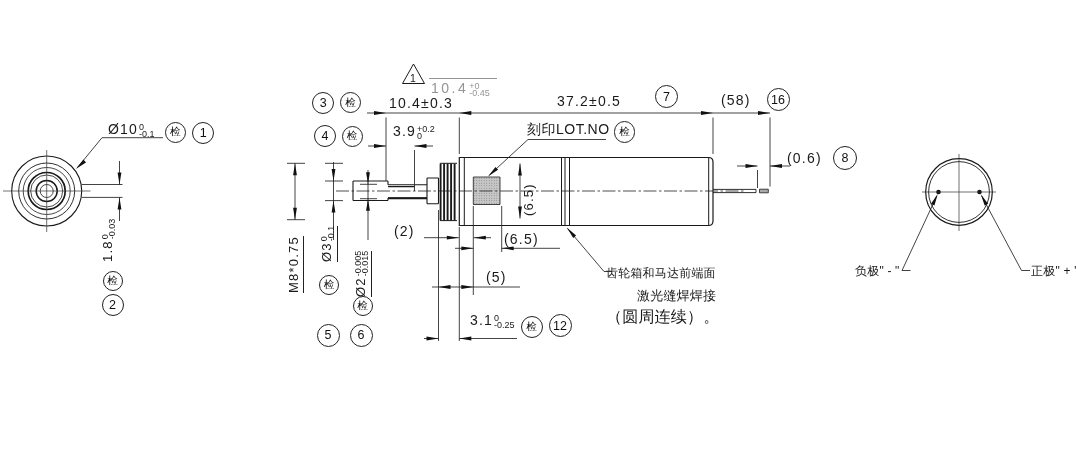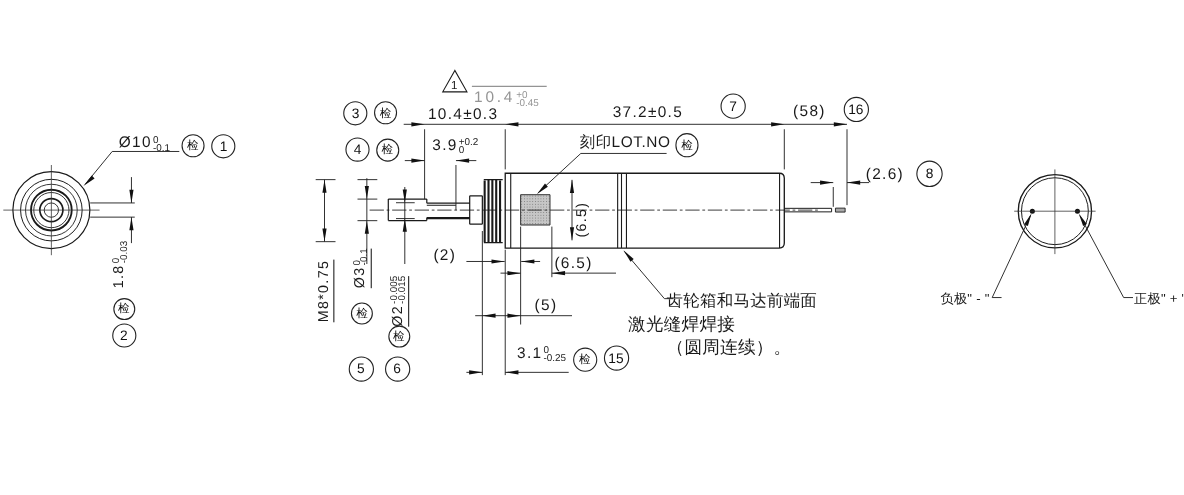--- a/index.html
+++ b/index.html
@@ -109,36 +109,36 @@
   <div class="dt" style="left:108px;top:122px"><span>Ø10</span><span class="tol"><b>0</b><b>-0.1</b></span></div>
   <div class="dt vt" style="left:99.5px;top:262px;font-size:13px"><span>1.8</span><span class="tol"><b>0</b><b>-0.03</b></span></div>
 
   <div class="dt" style="left:410px;top:71px;font-size:10.5px;letter-spacing:0">1</div>
   <div class="dt rev" style="left:431px;top:81px"><span>10.4</span><span class="tol" style="color:#949494"><b>+0</b><b>-0.45</b></span></div>
 
   <div class="dt" style="left:389px;top:96px">10.4±0.3</div>
   <div class="dt" style="left:393px;top:124px"><span>3.9</span><span class="tol"><b>+0.2</b><b>0</b></span></div>
   <div class="dt" style="left:557px;top:94px">37.2±0.5</div>
   <div class="dt" style="left:721px;top:93px">(58)</div>
-  <div class="dt" style="left:787px;top:151px">(2.6)</div>
+  <div class="dt" style="left:787px;top:151px">(0.6)</div>
 
   <div class="dt cjk" style="left:527px;top:122px;letter-spacing:0.5px">刻印LOT.NO</div>
 
   <div class="dt vt ul" style="left:286px;top:292.5px;font-size:13px">M8*0.75</div>
   <div class="dt vt ul" style="left:319px;top:262px;font-size:13px"><span>Ø3</span><span class="tol"><b>0</b><b>-0.1</b></span></div>
   <div class="dt vt ul" style="left:352.5px;top:297px;font-size:13px"><span>Ø2</span><span class="tol"><b>-0.005</b><b>-0.015</b></span></div>
 
   <div class="dt" style="left:394px;top:224px">(2)</div>
   <div class="dt" style="left:504px;top:232px">(6.5)</div>
   <div class="dt" style="left:486px;top:270px">(5)</div>
   <div class="dt" style="left:470px;top:313px"><span>3.1</span><span class="tol"><b>0</b><b>-0.25</b></span></div>
   <div class="dt vt" style="left:521px;top:216px;font-size:13px">(6.5)</div>
 
-  <div class="dt cjk" style="left:606px;top:266px;font-size:15px;letter-spacing:0.2px">齿轮箱和马达前端面</div>
-  <div class="dt cjk" style="left:571px;top:288px;font-size:16px;letter-spacing:0.2px">激光缝焊焊接</div>
+  <div class="dt cjk" style="left:606px;top:266px;font-size:12px;letter-spacing:0.2px">齿轮箱和马达前端面</div>
+  <div class="dt cjk" style="left:637px;top:288px;font-size:13px;letter-spacing:0.2px">激光缝焊焊接</div>
   <div class="dt cjk" style="left:606px;top:309px;font-size:16px;letter-spacing:0.2px">（圆周连续）。</div>
 
   <div class="dt cjk" style="left:855px;top:264px;font-size:12px;letter-spacing:0.2px">负极" - "</div>
   <div class="dt cjk" style="left:1031px;top:264px;font-size:12px;letter-spacing:0.2px">正极" + "</div>
 
   <div class="bl stamp cjk" style="left:164.8px;top:121.5px;width:21px;height:21px">检</div>
   <div class="bl" style="left:192.3px;top:121.5px;width:22px;height:22px">1</div>
   <div class="bl stamp cjk" style="left:102.5px;top:270.5px;width:20px;height:20px">检</div>
   <div class="bl" style="left:101.5px;top:293.5px;width:22px;height:22px">2</div>
   <div class="bl" style="left:312.3px;top:91.5px;width:22px;height:22px">3</div>
@@ -147,14 +147,14 @@
   <div class="bl stamp cjk" style="left:341.5px;top:125.5px;width:21px;height:21px">检</div>
   <div class="bl" style="left:655px;top:85px;width:23px;height:23px">7</div>
   <div class="bl" style="left:766.5px;top:88px;width:23px;height:23px">16</div>
   <div class="bl" style="left:833px;top:146px;width:24px;height:24px">8</div>
   <div class="bl stamp cjk" style="left:613.7px;top:121.2px;width:21.6px;height:21.6px">检</div>
   <div class="bl stamp cjk" style="left:319px;top:274.5px;width:20px;height:20px">检</div>
   <div class="bl" style="left:316.5px;top:323.5px;width:23px;height:23px">5</div>
   <div class="bl stamp cjk" style="left:352.5px;top:296px;width:20px;height:20px">检</div>
   <div class="bl" style="left:349.5px;top:323.5px;width:23px;height:23px">6</div>
   <div class="bl stamp cjk" style="left:520.5px;top:315.5px;width:22px;height:22px">检</div>
-  <div class="bl" style="left:548.5px;top:314px;width:23px;height:23px">15</div>
+  <div class="bl" style="left:548.5px;top:314px;width:23px;height:23px">12</div>
 </div>
 
 </body></html>

